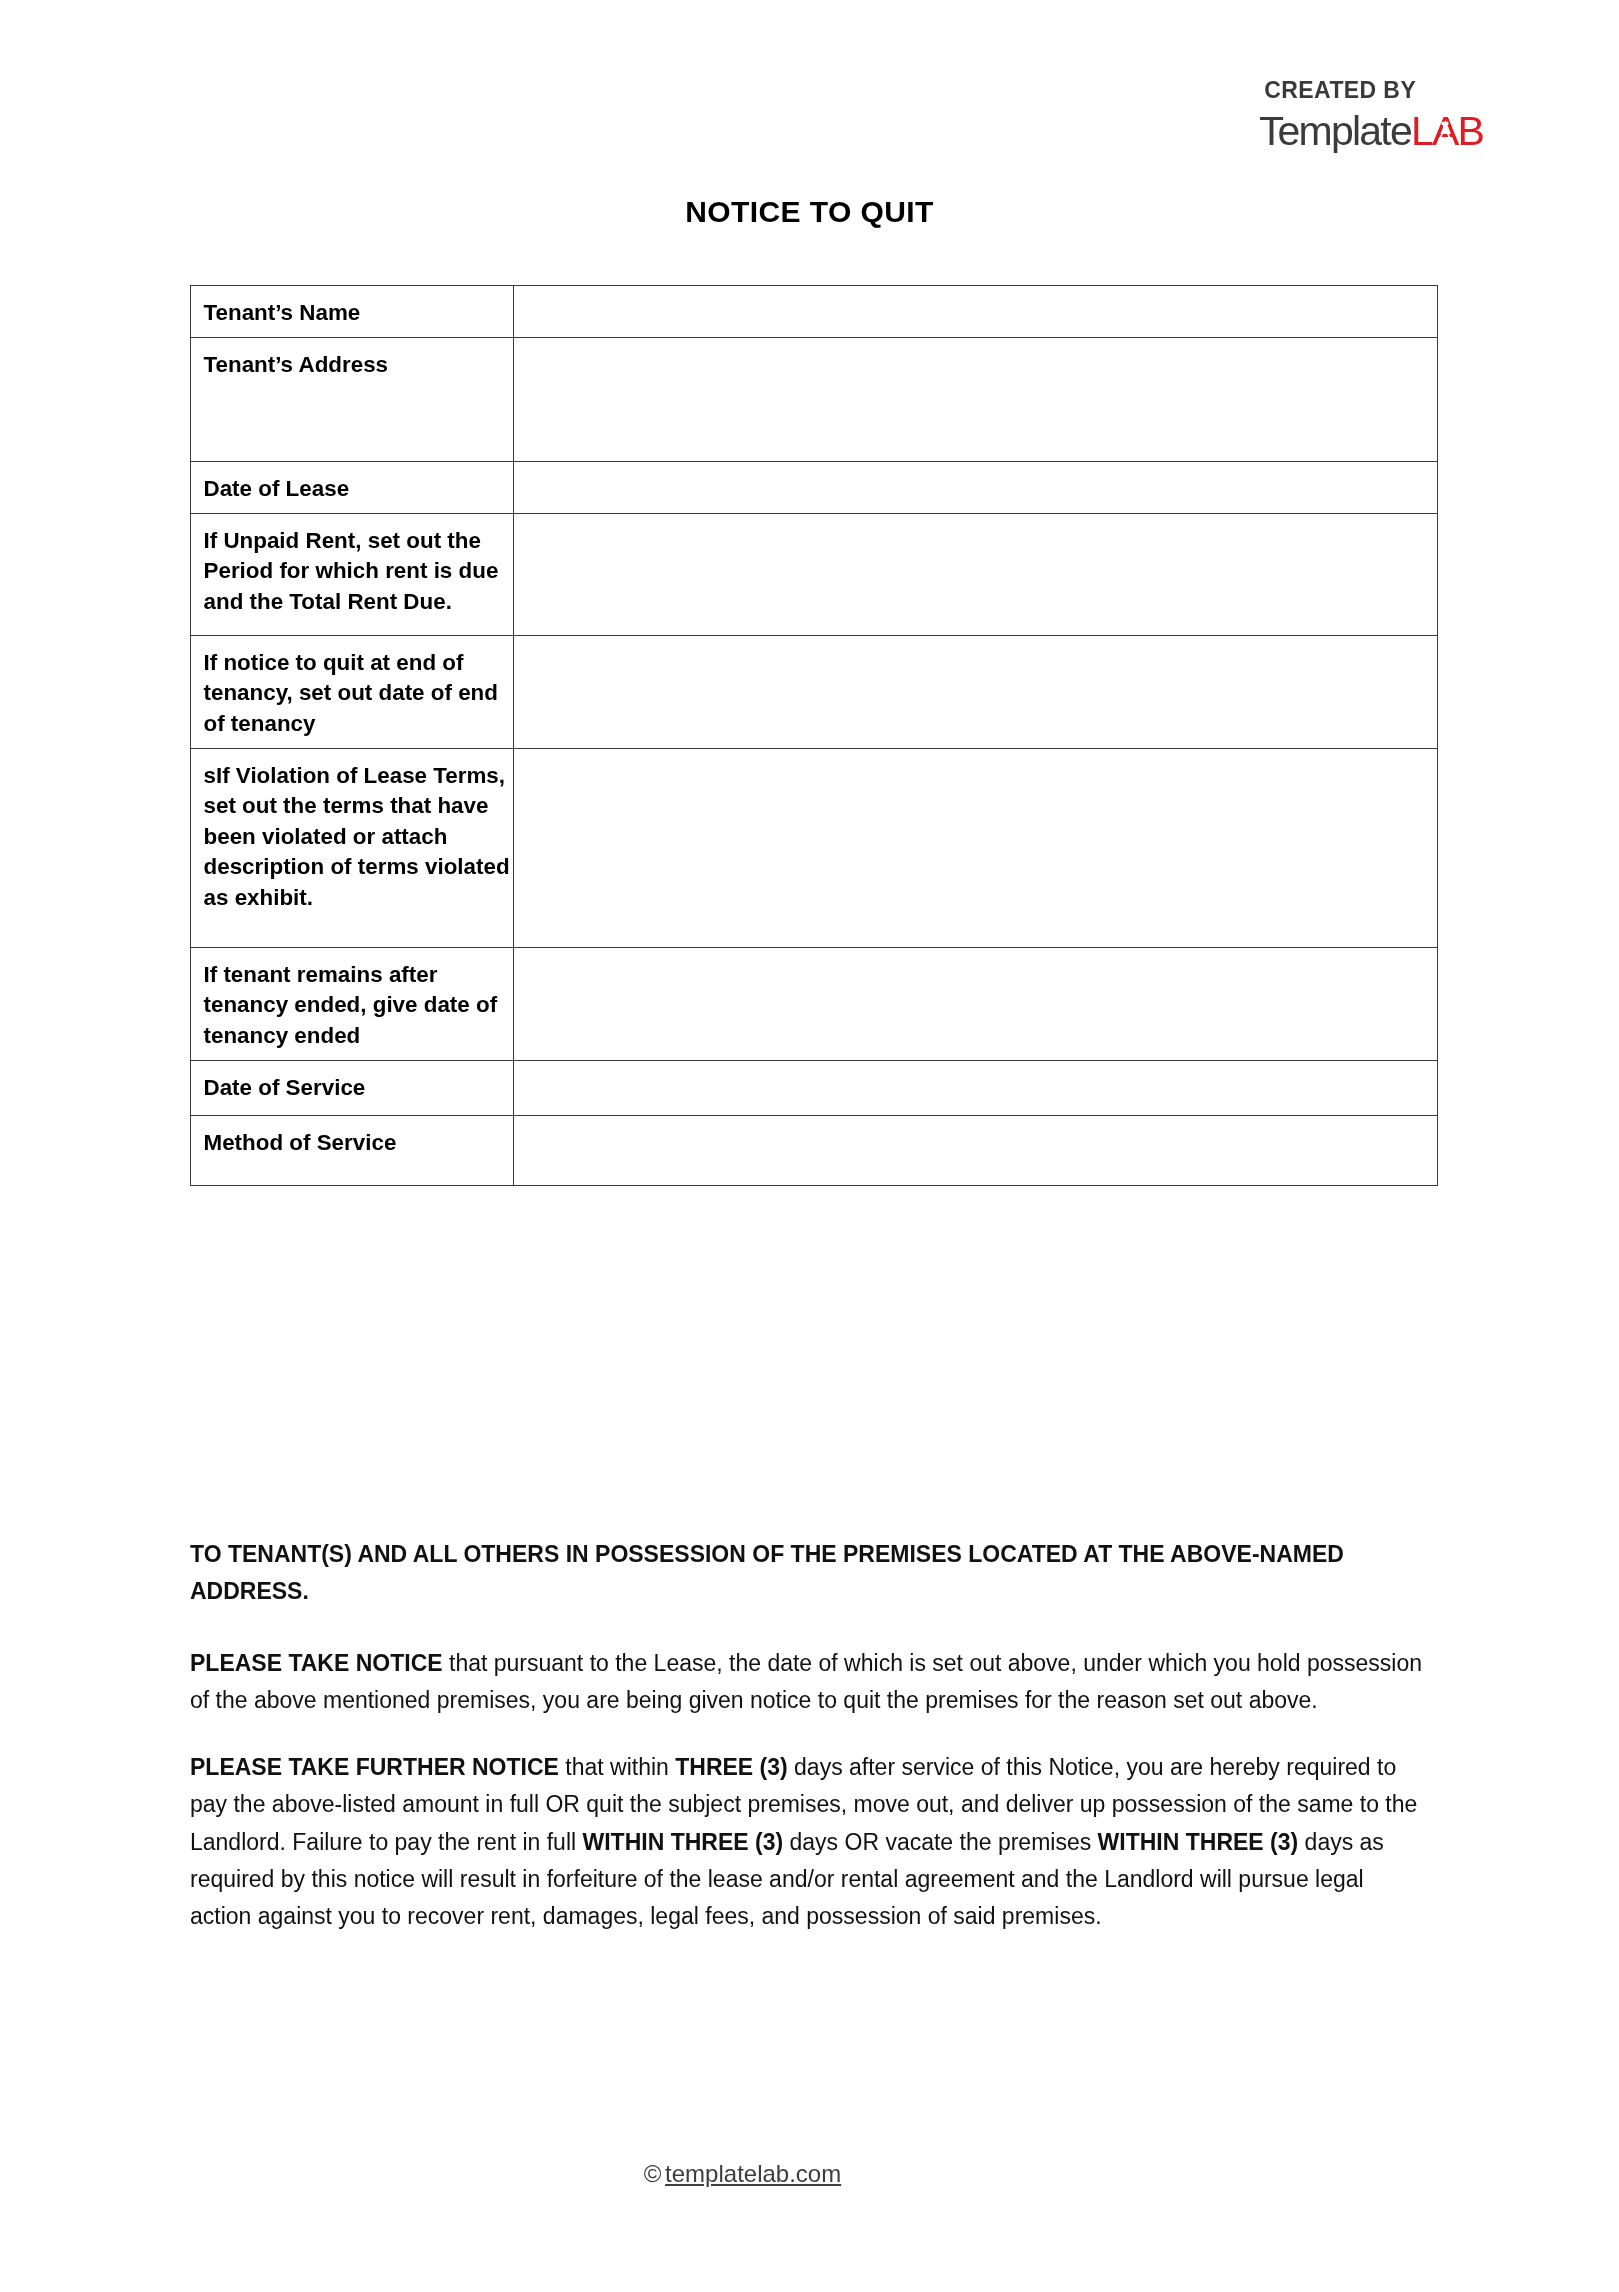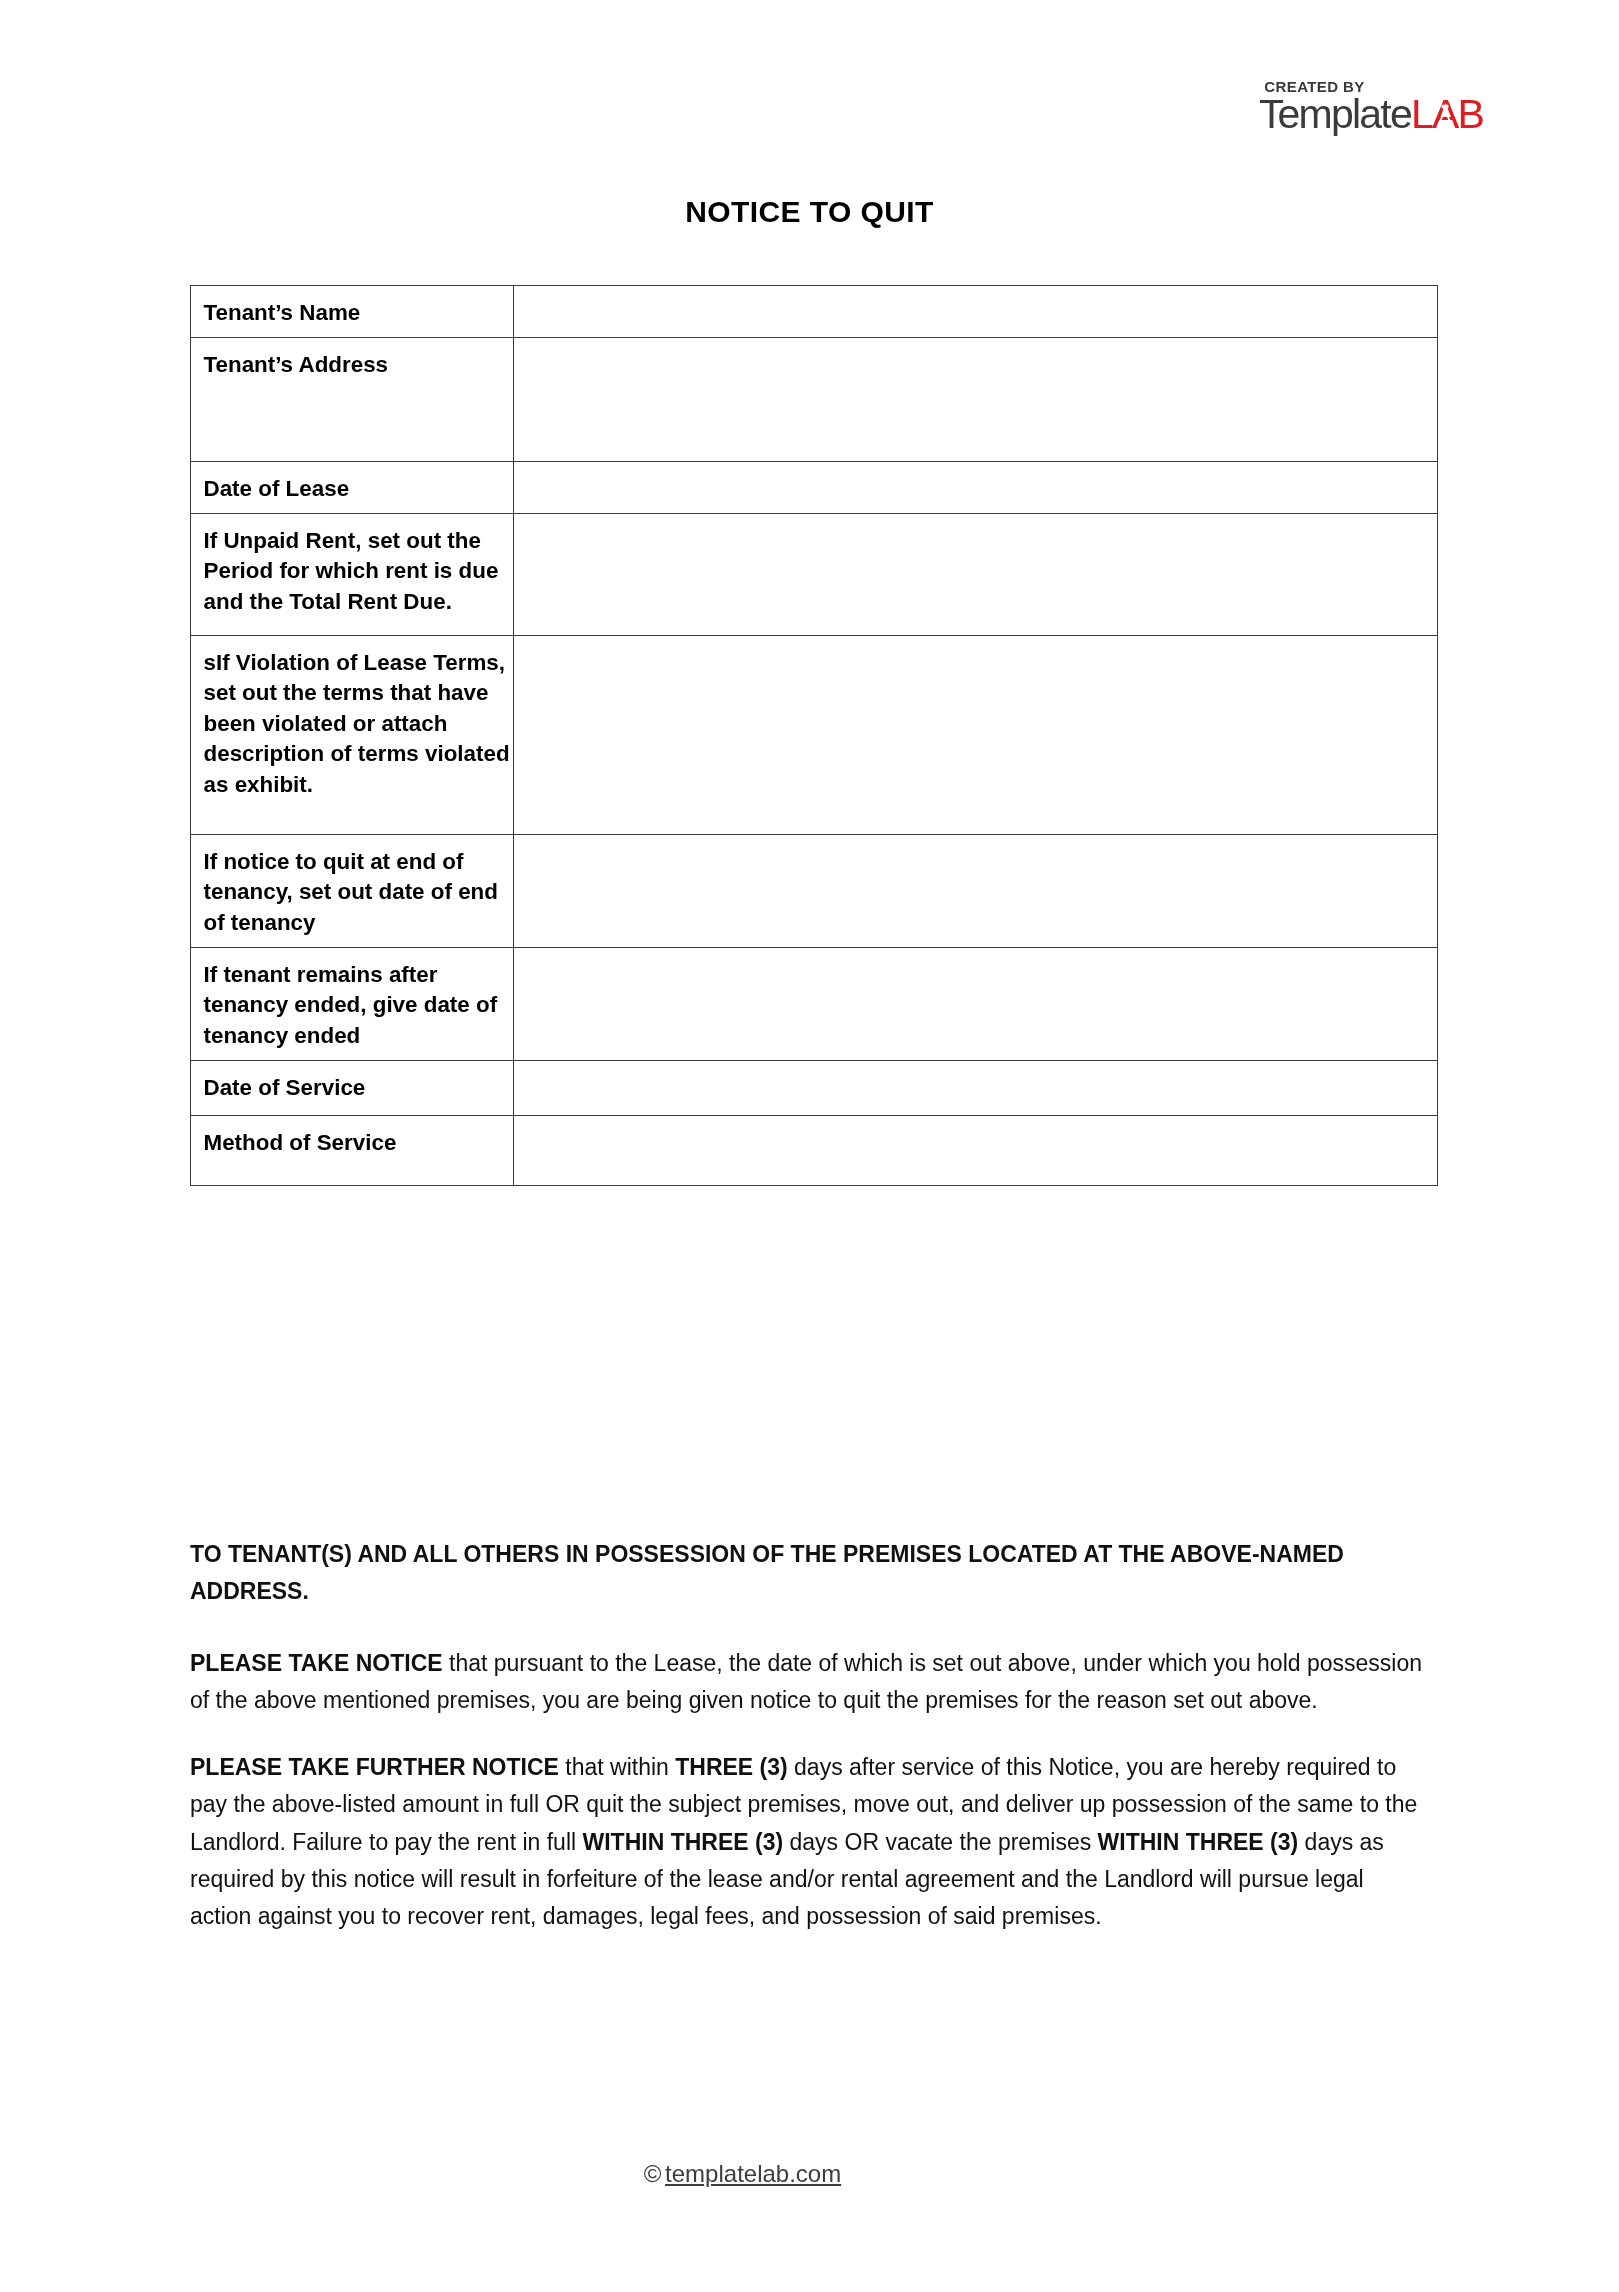--- a/index.html
+++ b/index.html
@@ -25,27 +25,27 @@
 
   
   .logo-block {
     position: absolute;
     top: 79px;
     right: 136px;
     text-align: right;
     line-height: 1;
   }
   .logo-created {
-    font-size: 15px;
+    font-size: 23px;
     font-weight: bold;
     letter-spacing: 0.4px;
     color: #3a3a3a;
     text-align: left;
     margin-left: 5.4px;
-    margin-bottom: 1px;
+    margin-bottom: 10px;
   }
   .logo-word {
     font-size: 41px;
     font-weight: normal;
     letter-spacing: -1.8px;
     line-height: 0.95;
     white-space: nowrap;
   }
   .logo-template { color: #3b3b3b; }
   .logo-l { color: #e01b22; }
@@ -176,29 +176,29 @@
             <span class="lbl">Date of Lease</span>
           </td>
         <td class="value-cell"></td>
       </tr>
       <tr style="height:122px;">
         <td class="label-cell">
             <span class="lbl">If Unpaid Rent, set out the Period for which rent is due and the Total Rent Due.</span>
           </td>
         <td class="value-cell"></td>
       </tr>
+      <tr style="height:101px;">
+        <td class="label-cell">
+            <span class="lbl">If notice to quit at end of tenancy, set out date of end of tenancy</span>
+          </td>
+        <td class="value-cell"></td>
+      </tr>
       <tr style="height:199px;">
         <td class="label-cell">
             <span class="lbl">sIf Violation of Lease Terms, set out the terms that have been violated or attach description of terms violated as exhibit.</span>
-          </td>
-        <td class="value-cell"></td>
-      </tr>
-      <tr style="height:101px;">
-        <td class="label-cell">
-            <span class="lbl">If notice to quit at end of tenancy, set out date of end of tenancy</span>
           </td>
         <td class="value-cell"></td>
       </tr>
       <tr style="height:102px;">
         <td class="label-cell">
             <span class="lbl">If tenant remains after tenancy ended, give date of tenancy ended</span>
           </td>
         <td class="value-cell"></td>
       </tr>
       <tr style="height:55px;">

